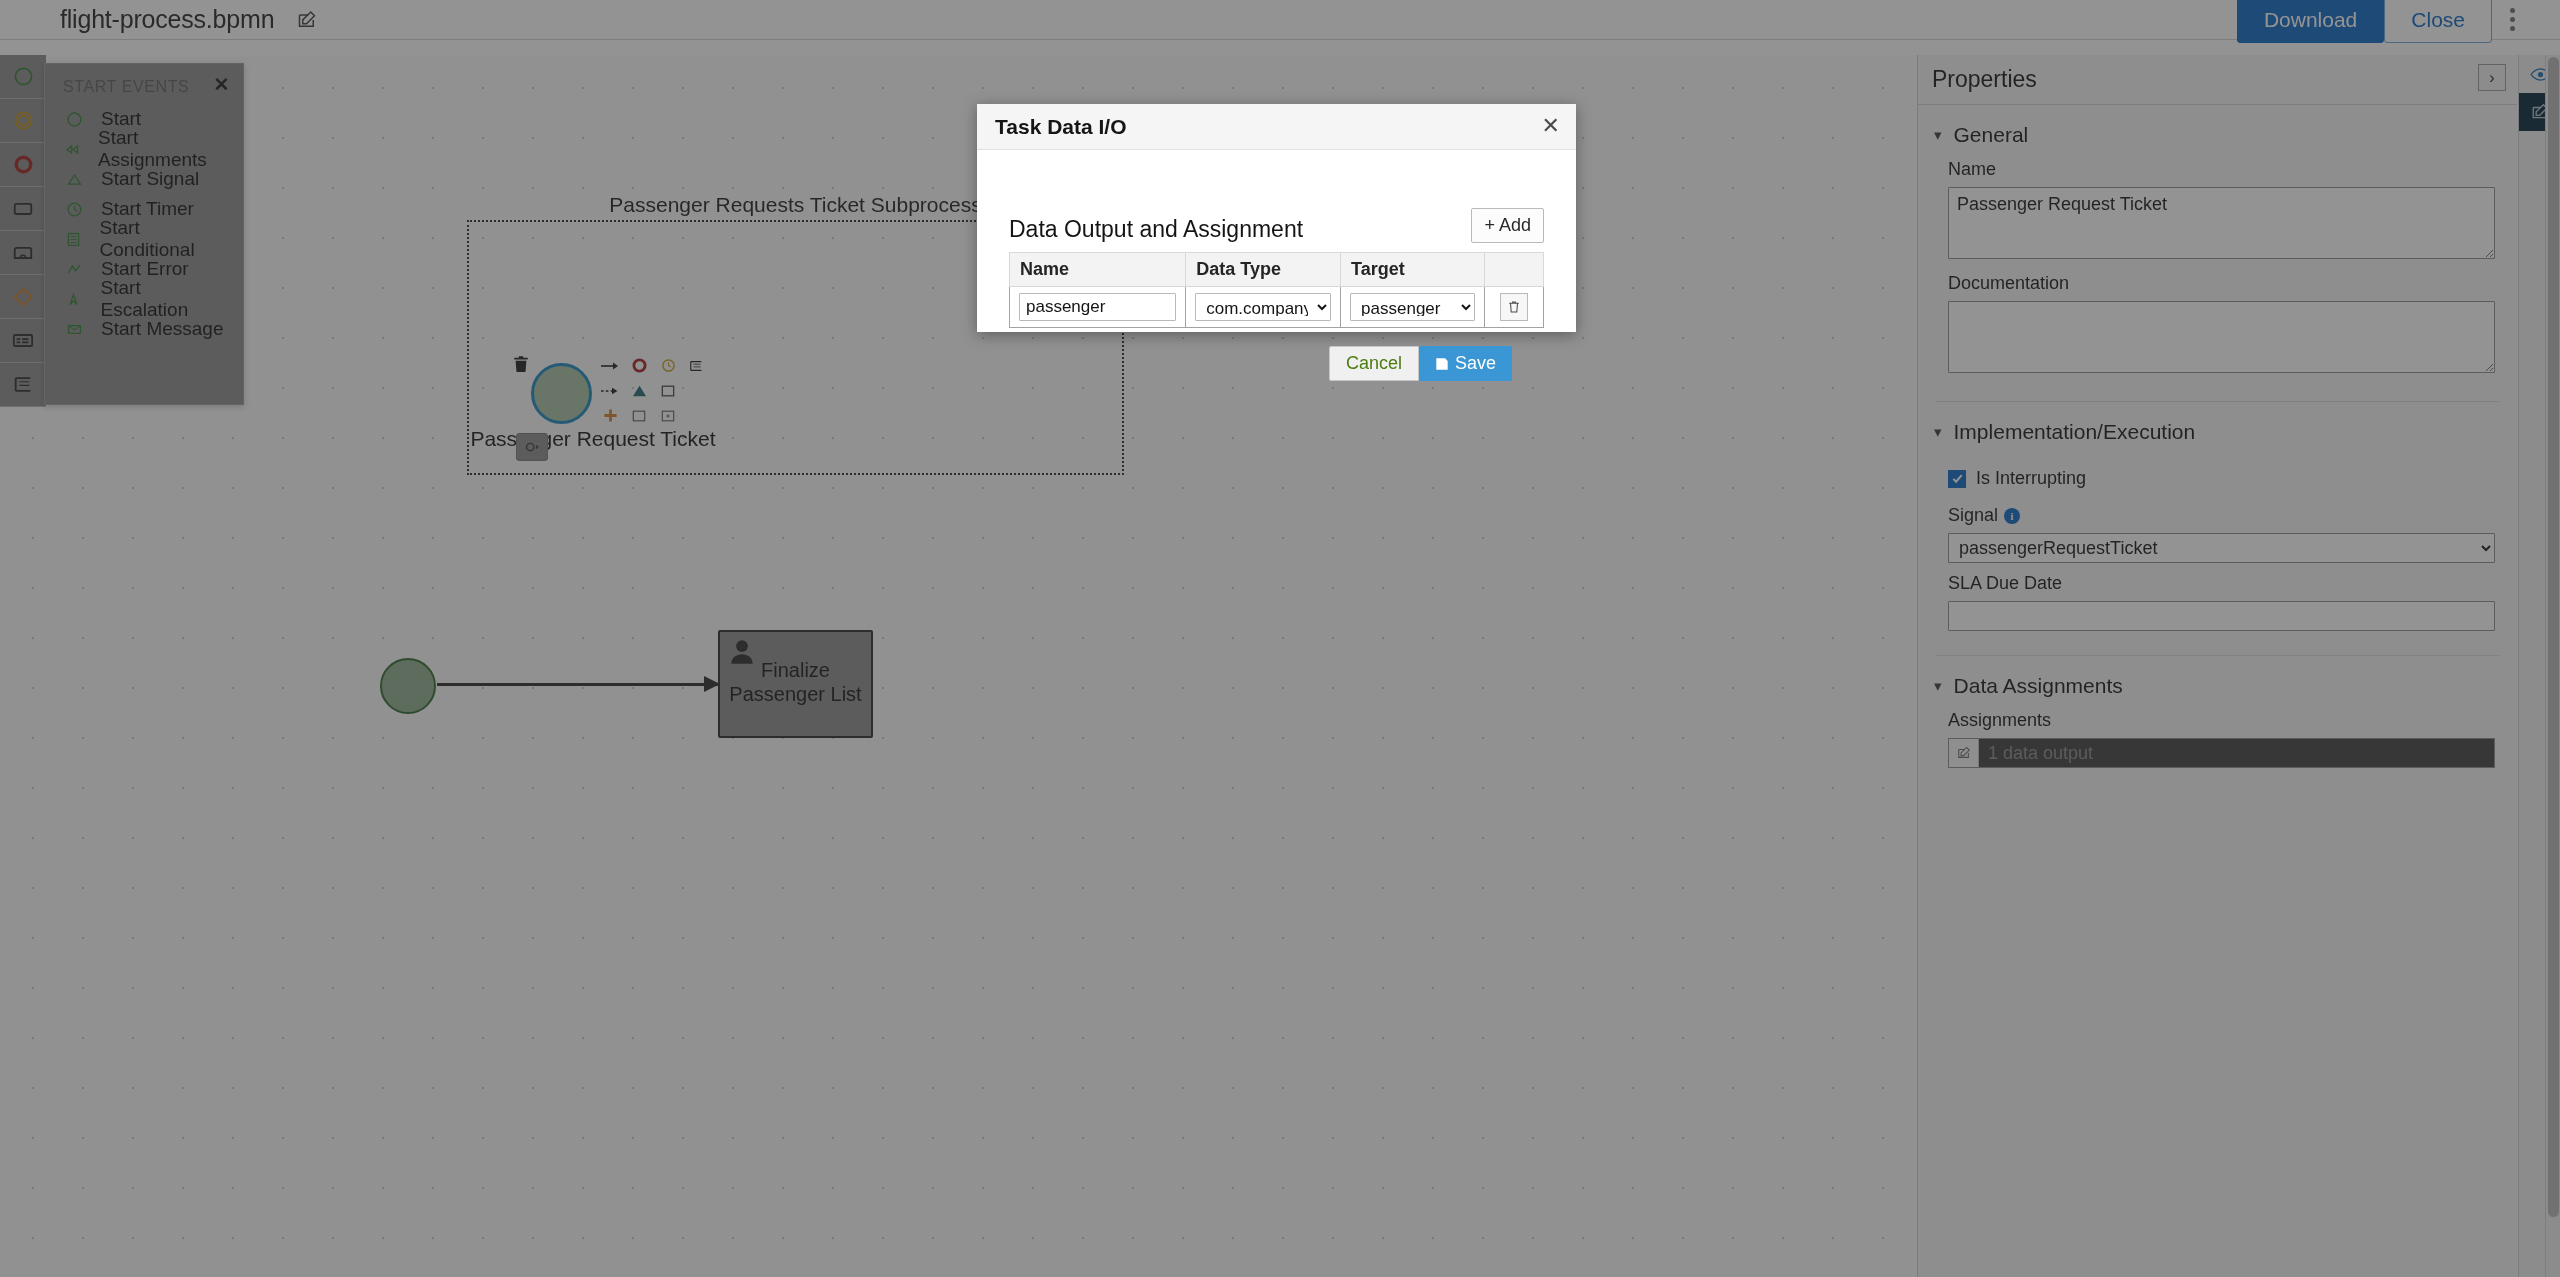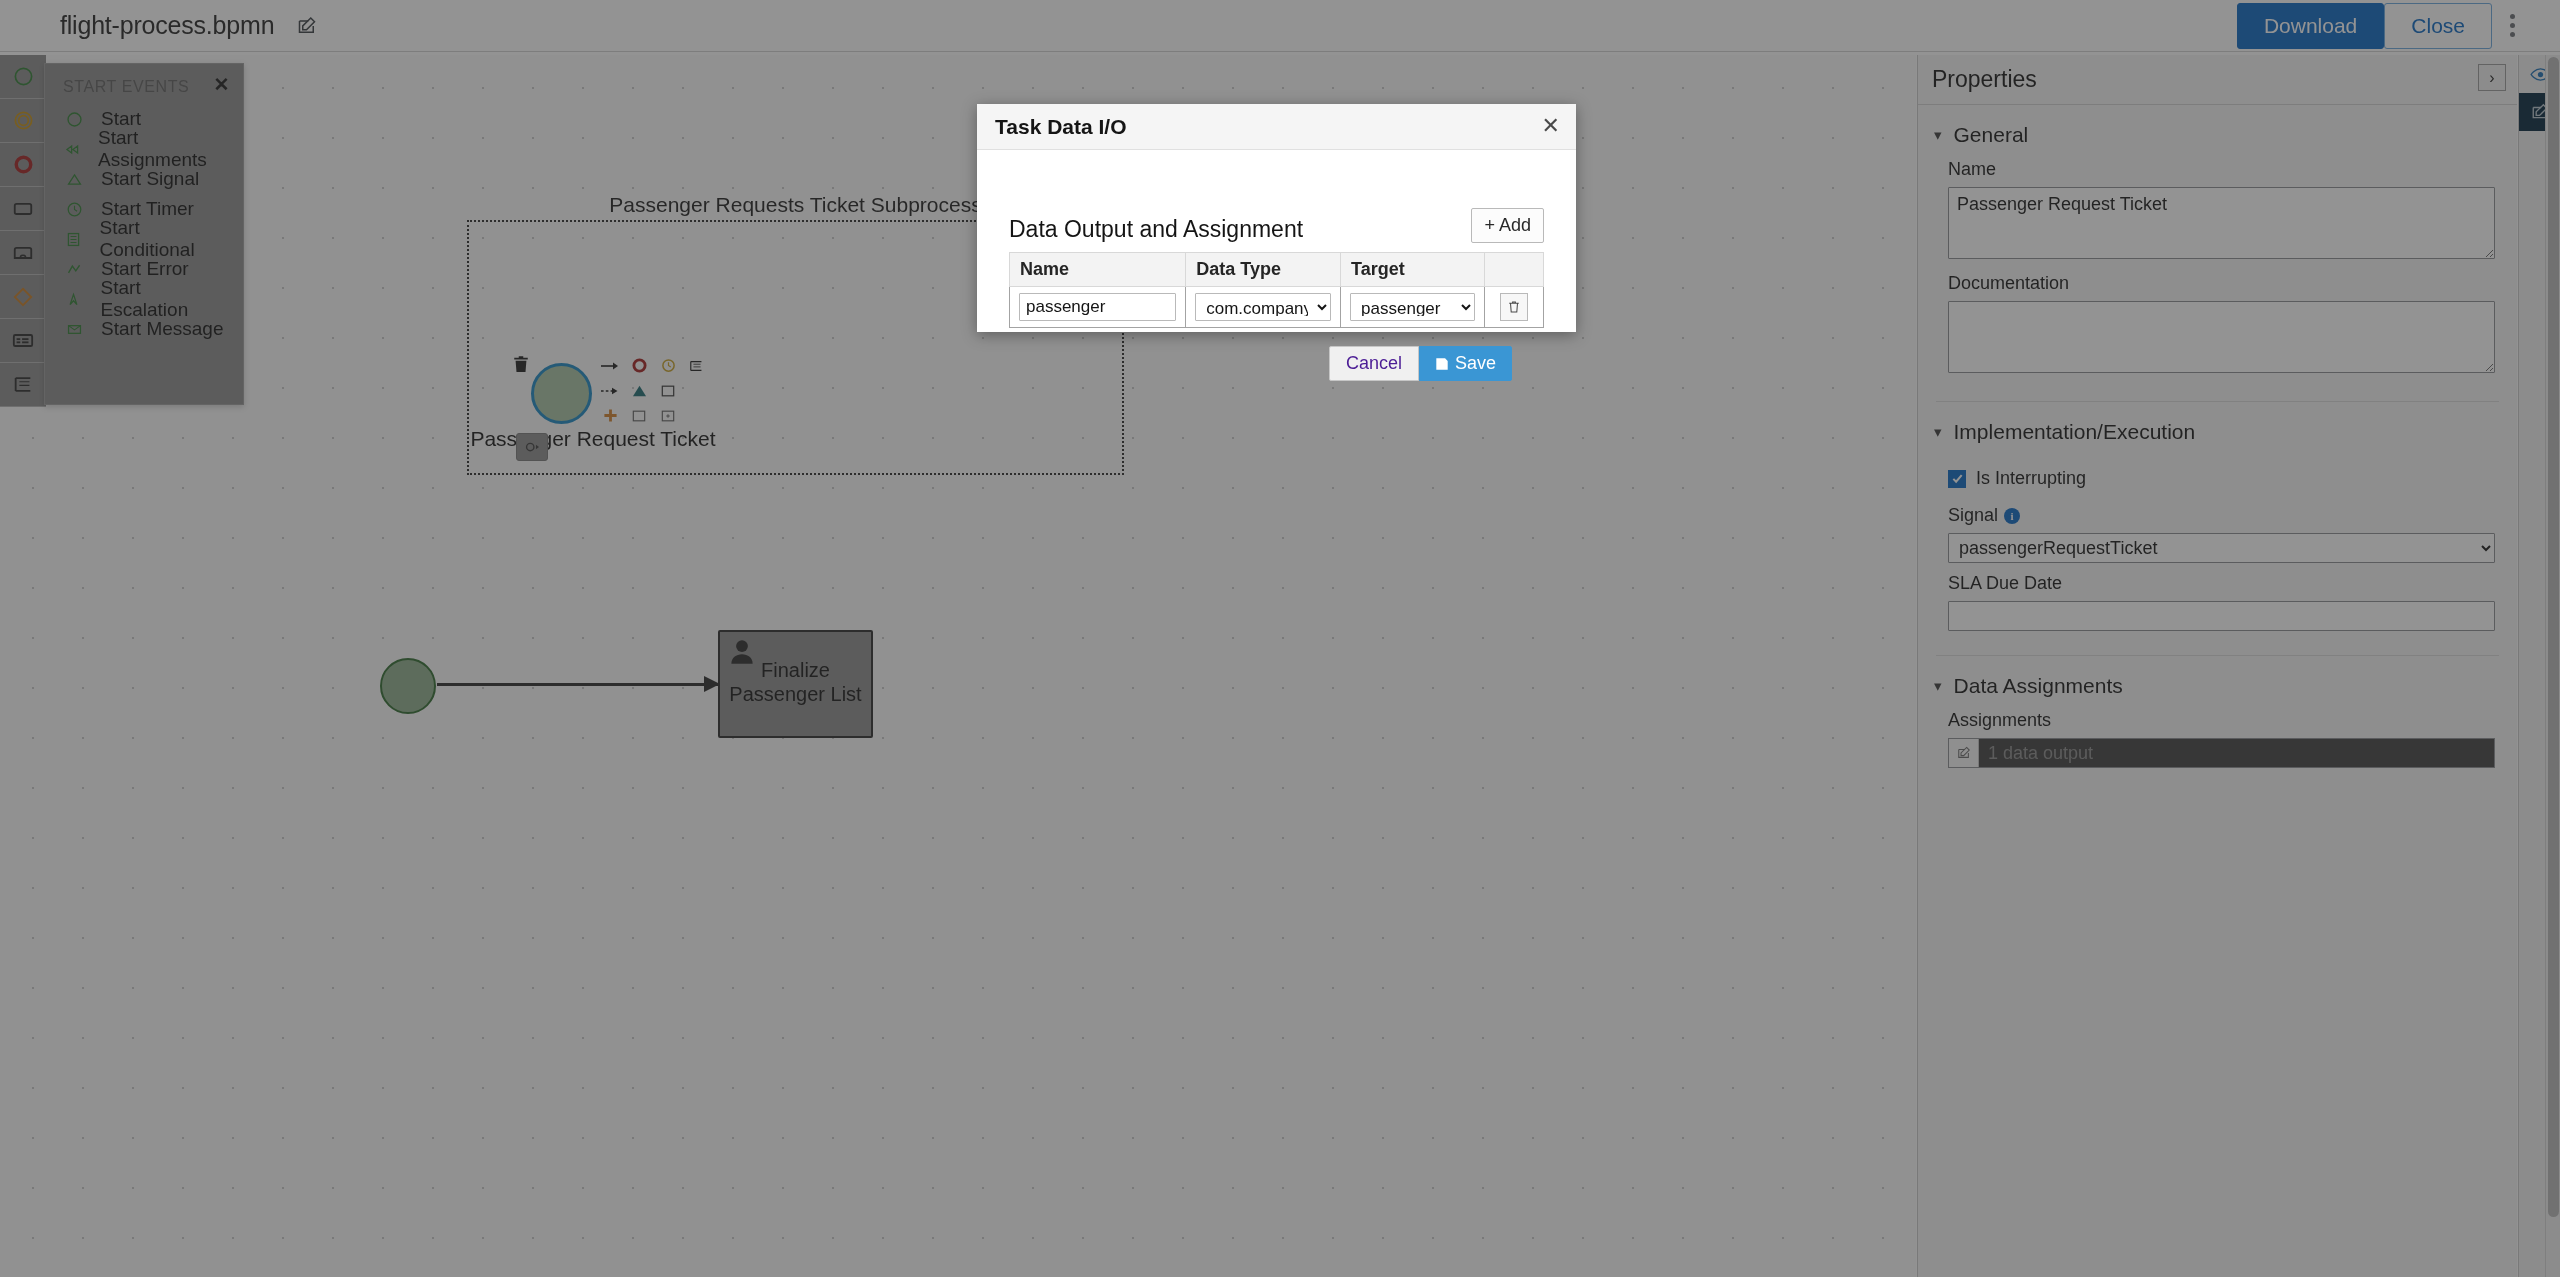--- a/index.html
+++ b/index.html
@@ -8,21 +8,21 @@
     margin: 0; padding: 0;
     width: 2560px; height: 1277px;
     overflow: hidden;
     font-family: "Liberation Sans", sans-serif;
     background: #ffffff;
   }
   #app { position: relative; width: 2560px; height: 1277px; }
 
   
   .topbar {
-    position: absolute; left: 0; top: 0; width: 2560px; height: 52px;
+    position: absolute; left: 0; top: 0; width: 2560px; height: 40px;
     background: #ffffff; display: flex; align-items: center;
     border-bottom: 1px solid #d1d1d1;
     z-index: 40;
   }
   .doc-title {
     margin-left: 60px; font-size: 25px; color: #252525; font-weight: 400;
     letter-spacing: -0.2px;
   }
   .title-edit-icon {
     margin-left: 22px; width: 22px; height: 22px; color: #393f44;
@@ -284,21 +284,21 @@
   }
   .del-btn {
     width: 28px; height: 28px; border: 1px solid #b9b9b9; background: #f7f7f7;
     display: flex; align-items: center; justify-content: center; cursor: pointer;
     margin: 0 auto;
   }
   .modal-foot {
     display: flex; justify-content: flex-end; gap: 0; padding: 18px 32px 0 0;
   }
   .btn-cancel {
-    background: #f0f0f0; border: 1px solid #c6c6c6; color: #4c1d95;
+    background: #f0f0f0; border: 1px solid #c6c6c6; color: #4d7c0f;
     font-size: 18px; padding: 6px 16px; cursor: pointer; border-radius: 2px 0 0 2px;
     font-family: "Liberation Sans", sans-serif;
   }
   .btn-save {
     background: #3a96d4; border: 1px solid #3a96d4; color: #fff;
     font-size: 18px; padding: 6px 15px; cursor: pointer; border-radius: 0 2px 2px 0;
     display: flex; align-items: center; gap: 6px;
     font-family: "Liberation Sans", sans-serif;
   }
 </style>

